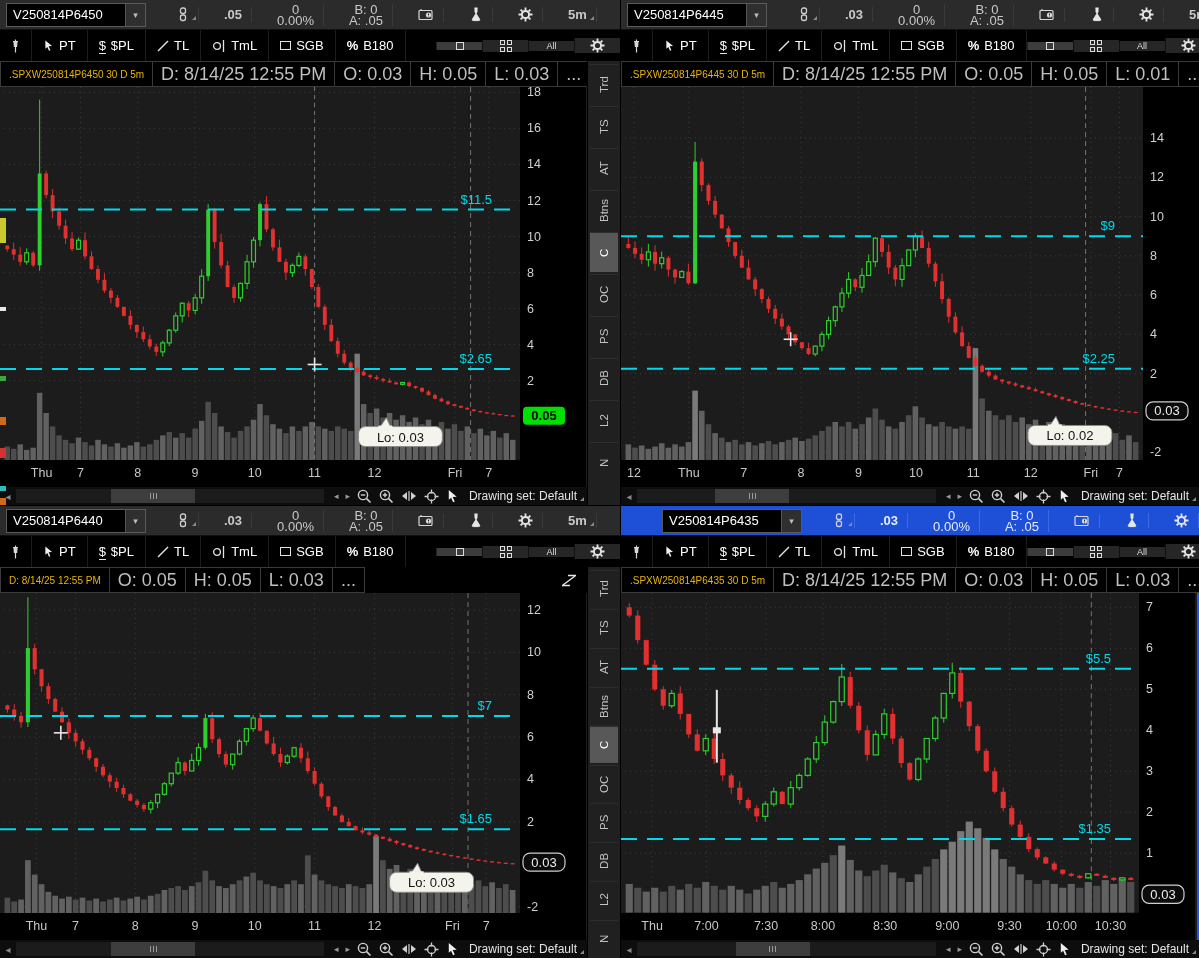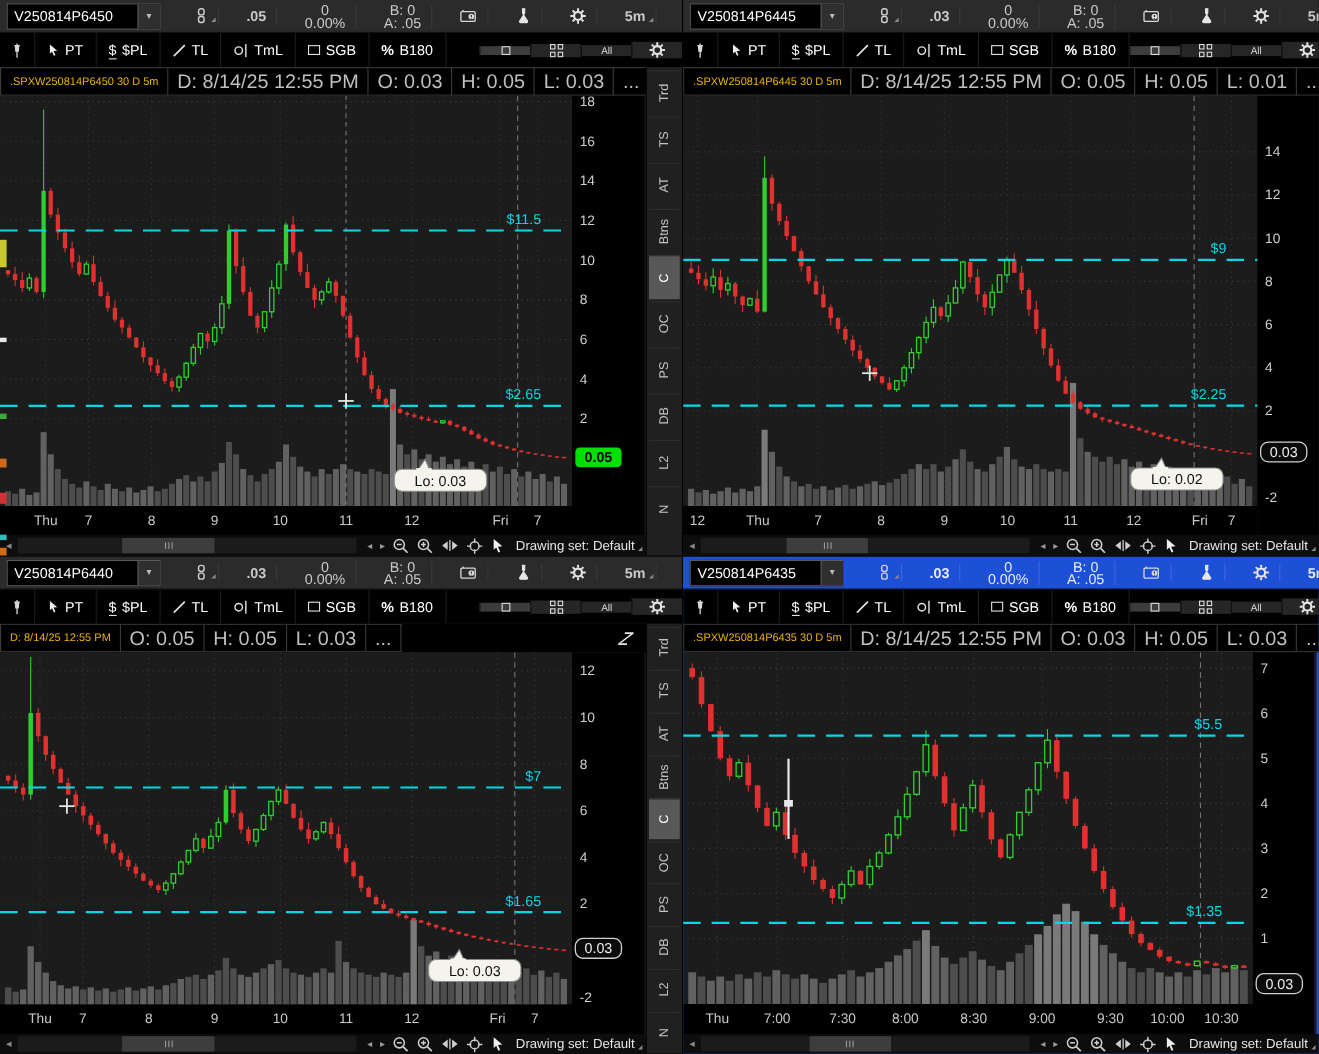--- a/index.html
+++ b/index.html
@@ -4,21 +4,21 @@
 <style>
   html,body{margin:0;padding:0;background:#000;}
   *{box-sizing:border-box;}
   body{font-family:"Liberation Sans","DejaVu Sans",sans-serif;-webkit-font-smoothing:antialiased;}
   #app{width:1199px;height:958px;display:grid;grid-template-columns:620px 578px;grid-template-rows:505px 452px;gap:1px;background:#000;overflow:hidden;}
   .panel{position:relative;background:#1c1c1c;overflow:hidden;display:flex;flex-direction:column;}
   .panel.active{box-shadow:inset 0 0 0 2px #2457e5;}
 
   
   .tb1{height:30px;background:#2b2b2b;display:flex;align-items:center;flex:0 0 30px;overflow:hidden;border-bottom:1px solid #111;gap:16px;}
-  .panel.active .tb1{background:#1d4fd7;}
+  .panel.active .tb1{background:#1d4fd7;padding-left:35px;}
   .tb1 .cell{display:flex;align-items:center;padding:0 9px;border-right:1px solid #3a3a3a;color:#c9c9c9;font-size:13px;position:relative;flex:0 0 auto;}
   .panel.active .tb1 .cell{border-right-color:#3d68e8;color:#e6ecff;}
   .symwrap{display:flex;align-items:center;margin:3px 6px;background:#000;border:1px solid #5a5a5a;height:24px;flex:0 0 auto;}
   .symtxt{color:#fff;font-size:13px;padding:0 6px;min-width:118px;}
   .ddbtn{width:20px;height:100%;background:#2f2f2f;border-left:1px solid #555;display:flex;align-items:center;justify-content:center;color:#bbb;font-size:9px;}
   .price{font-size:15px;font-weight:bold;color:#b9b9b9;}
   .panel.active .price{color:#e9efff;}
   .stack{flex-direction:column;justify-content:center;align-items:flex-start;line-height:11px;font-size:10px;color:#9a9a9a;}
   .panel.active .stack{color:#c4d2ff;}
   .tfcell{font-size:12px;font-weight:bold;color:#ddd;}

